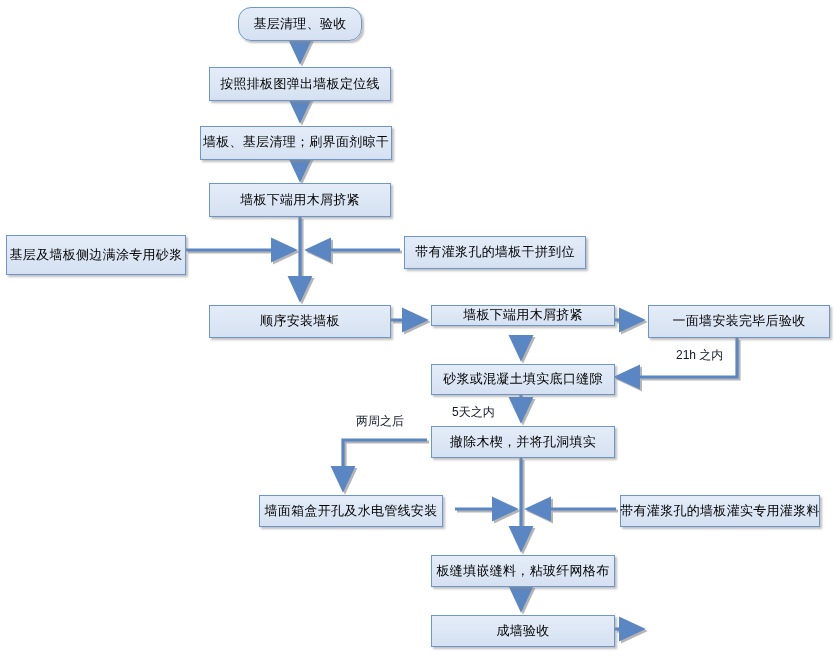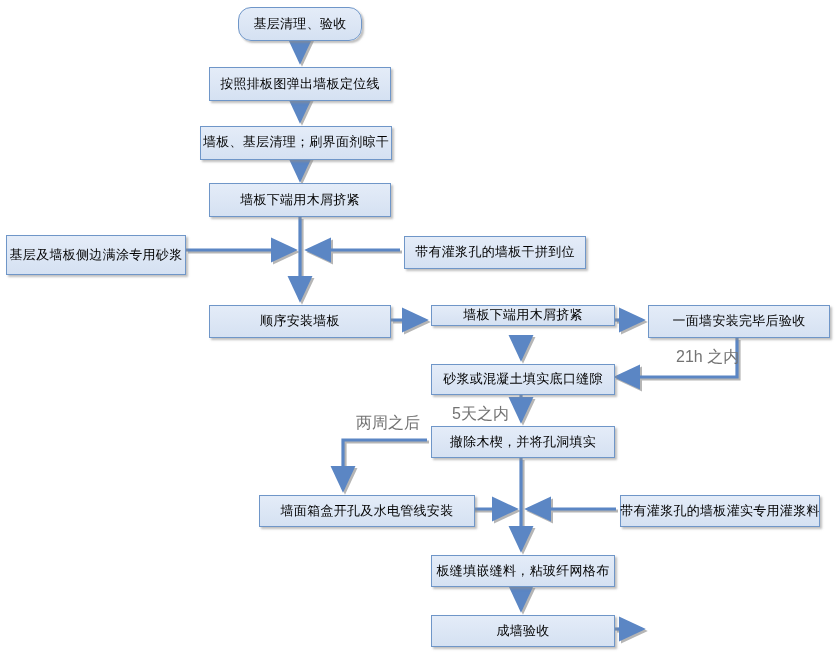--- a/index.html
+++ b/index.html
@@ -29,22 +29,22 @@
     justify-content: center;
     color: #000000;
     font-size: 13px;
     line-height: 1.1;
     letter-spacing: 0.3px;
     white-space: nowrap;
     user-select: none;
   }
   .label {
     position: absolute;
-    font-size: 16px;
-    color: #737373;
+    font-size: 12px;
+    color: #0f172a;
     white-space: nowrap;
     user-select: none;
   }
   .edge-layer {
     position: absolute;
     left: 0;
     top: 0;
     width: 840px;
     height: 660px;
     pointer-events: none;
@@ -143,21 +143,21 @@
   </div>
 
   <div class="node" style="left:431px; top:364px; width:184px; height:31px;">
     <span>砂浆或混凝土填实底口缝隙</span>
   </div>
 
   <div class="node" style="left:431px; top:426px; width:184px; height:32px;">
     <span>撤除木楔，并将孔洞填实</span>
   </div>
 
-  <div class="node" style="left:259px; top:495px; width:216px; height:32px;">
+  <div class="node" style="left:259px; top:495px; width:184px; height:32px;">
     <span>墙面箱盒开孔及水电管线安装</span>
   </div>
 
   <div class="node" style="left:620px; top:495px; width:200px; height:32px;">
     <span>带有灌浆孔的墙板灌实专用灌浆料</span>
   </div>
 
   <div class="node" style="left:431px; top:555px; width:184px; height:32px;">
     <span>板缝填嵌缝料，粘玻纤网格布</span>
   </div>

